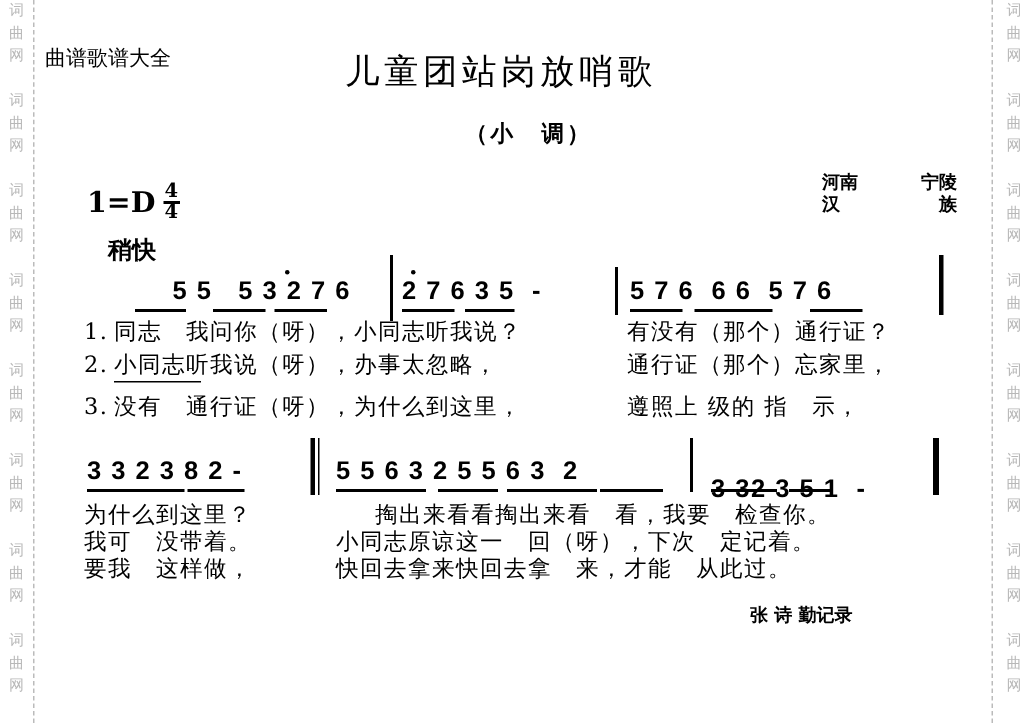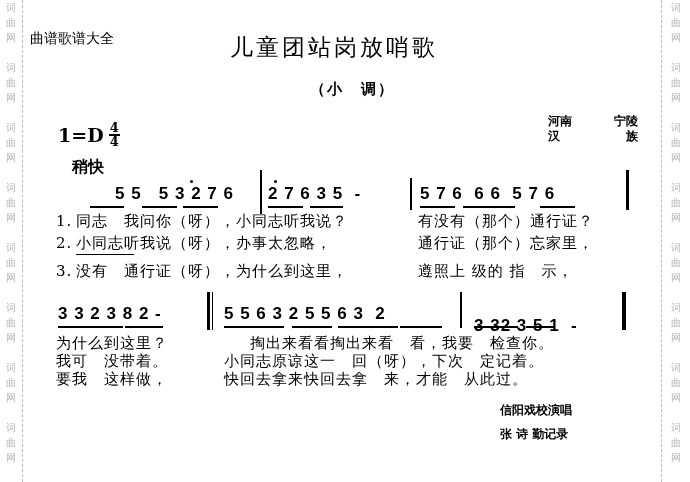--- a/index.html
+++ b/index.html
@@ -191,15 +191,14 @@
 <div>
   <div class="lyric" style="left:56px;top:334px;">为什么到这里？</div>
   <div class="lyric" style="left:224px;top:334px;margin-left:26px;">掏出来看看掏出来看　看，我要　检查你。</div>
   <div class="lyric" style="left:56px;top:352px;">我可　没带着。</div>
   <div class="lyric" style="left:224px;top:352px;">小同志原谅这一　回（呀），下次　定记着。</div>
   <div class="lyric" style="left:56px;top:370px;">要我　这样做，</div>
   <div class="lyric" style="left:224px;top:370px;">快回去拿来快回去拿　来，才能　从此过。</div>
 </div>
 
 <div class="credits">
-  <div>信阳戏校演唱</div>
   <div>张 诗 勤记录</div>
 </div>
 
 </body></html>

